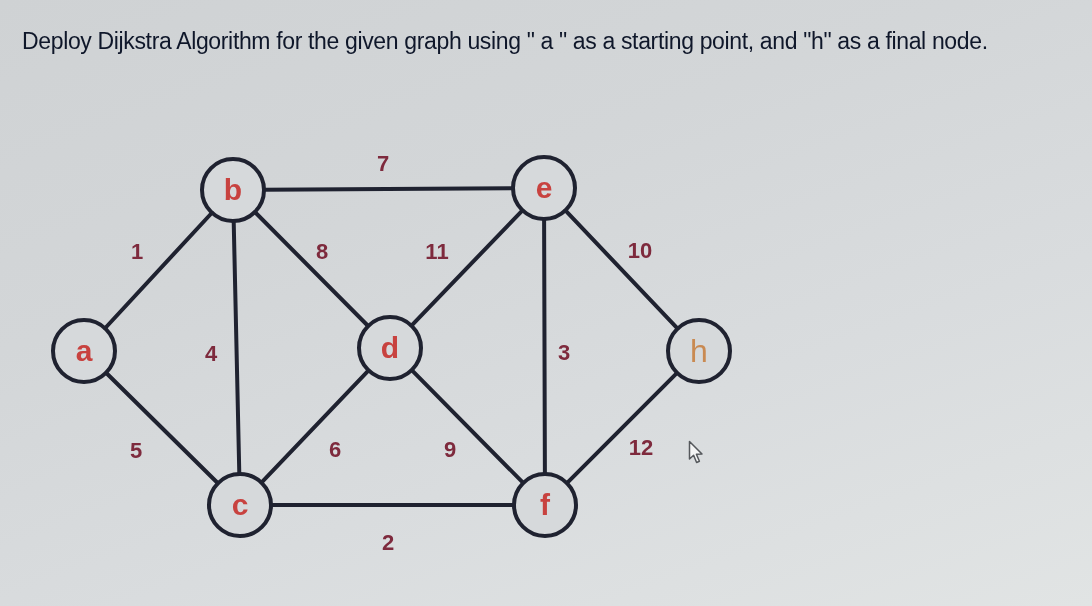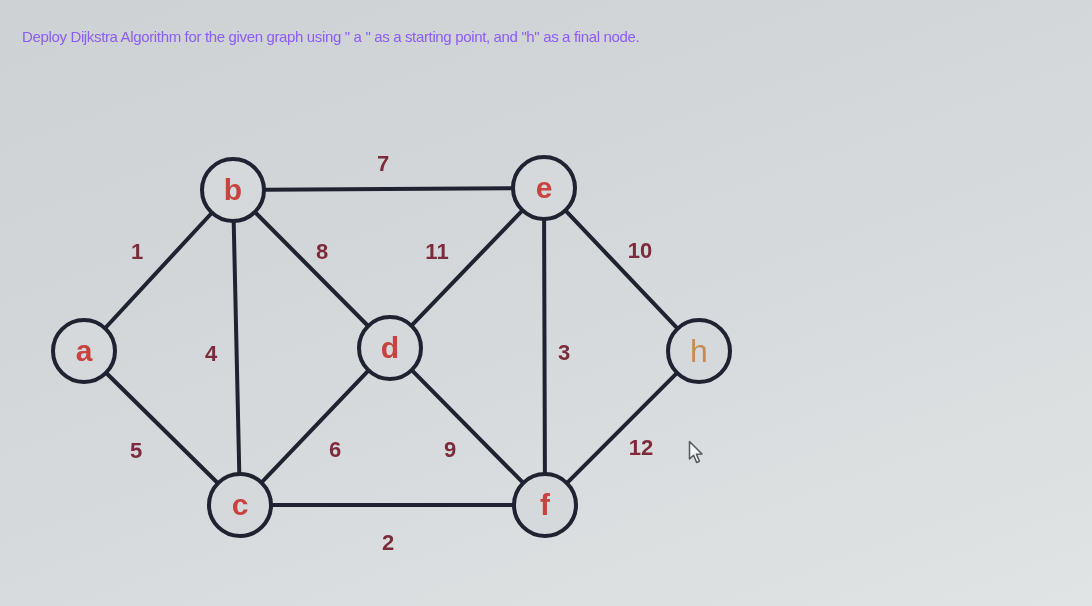--- a/index.html
+++ b/index.html
@@ -4,21 +4,21 @@
 <style>
   html, body { margin: 0; padding: 0; }
   body {
     width: 1092px; height: 606px; overflow: hidden; position: relative;
     background: linear-gradient(160deg, #cfd2d4 0%, #d3d6d8 35%, #d9dcde 65%, #e1e4e4 100%);
     font-family: "Liberation Sans", sans-serif;
   }
   .question {
     position: absolute; left: 22px; top: 28px;
     font-family: "Liberation Sans", sans-serif;
-    font-size: 15px; color: #8b5cf6; letter-spacing: -0.35px;
+    font-size: 23px; color: #0f172a; letter-spacing: -0.35px;
     white-space: nowrap;
     text-align: right;
   }
   svg.graph { position: absolute; left: 0; top: 0; }
   .edge { stroke: #1f2230; stroke-width: 4; stroke-linecap: round; }
   .node-circle { fill: none; stroke: #1f2230; stroke-width: 4; }
   .node-fill { fill: #d6d9db; }
   .node-label {
     font-family: "Liberation Sans", sans-serif; font-weight: bold; font-size: 30px;
     text-anchor: middle; dominant-baseline: central;

